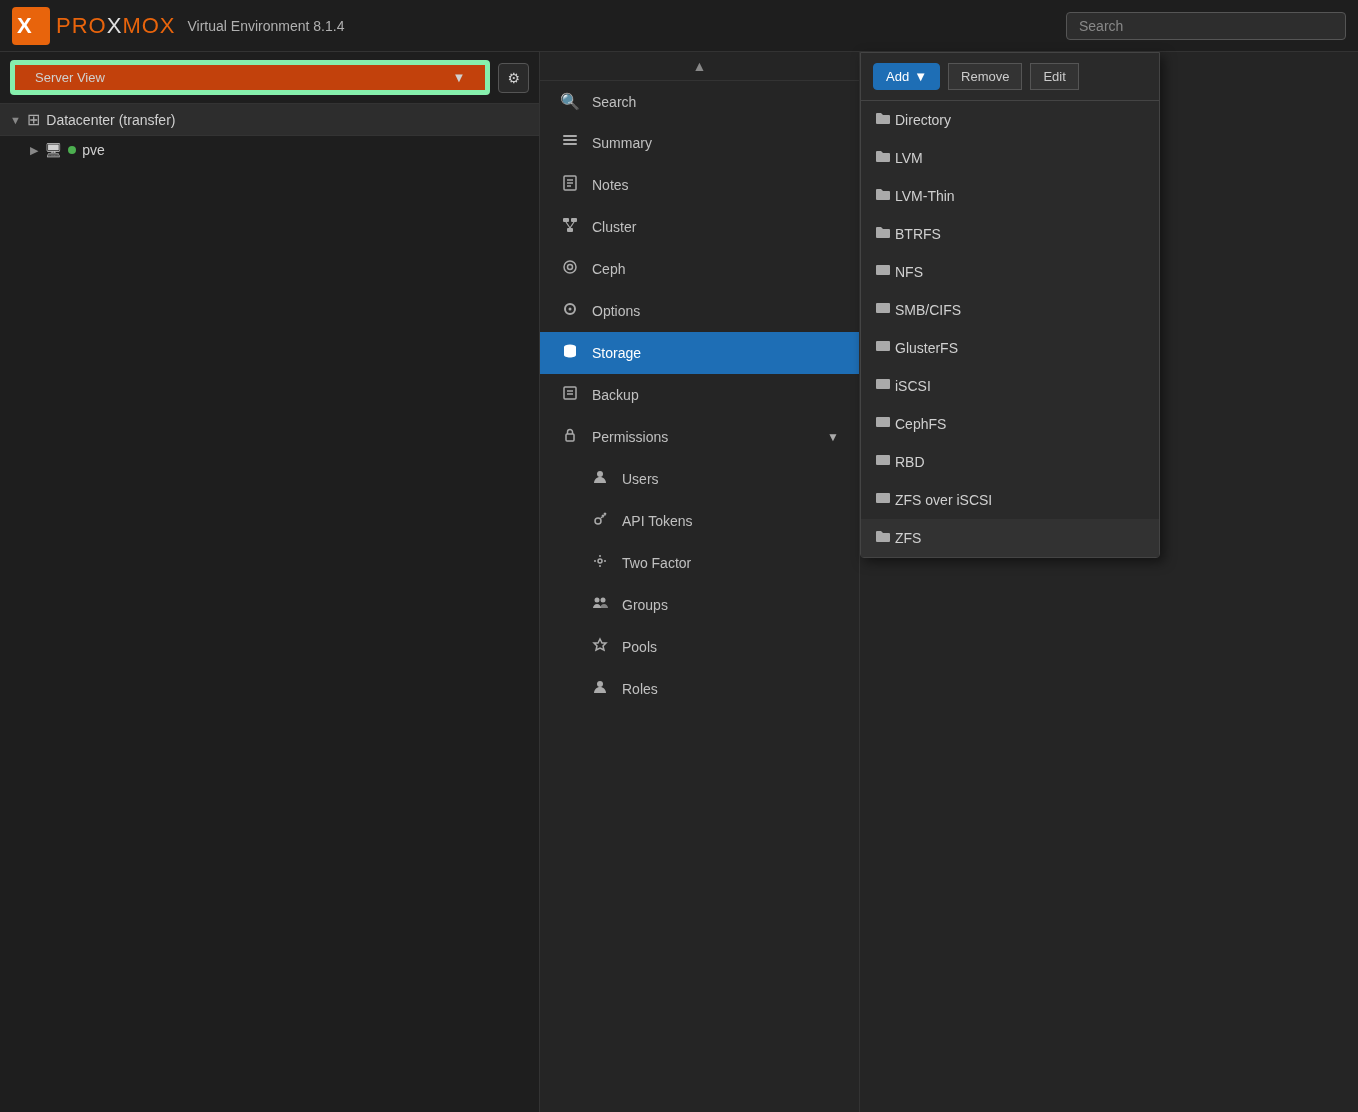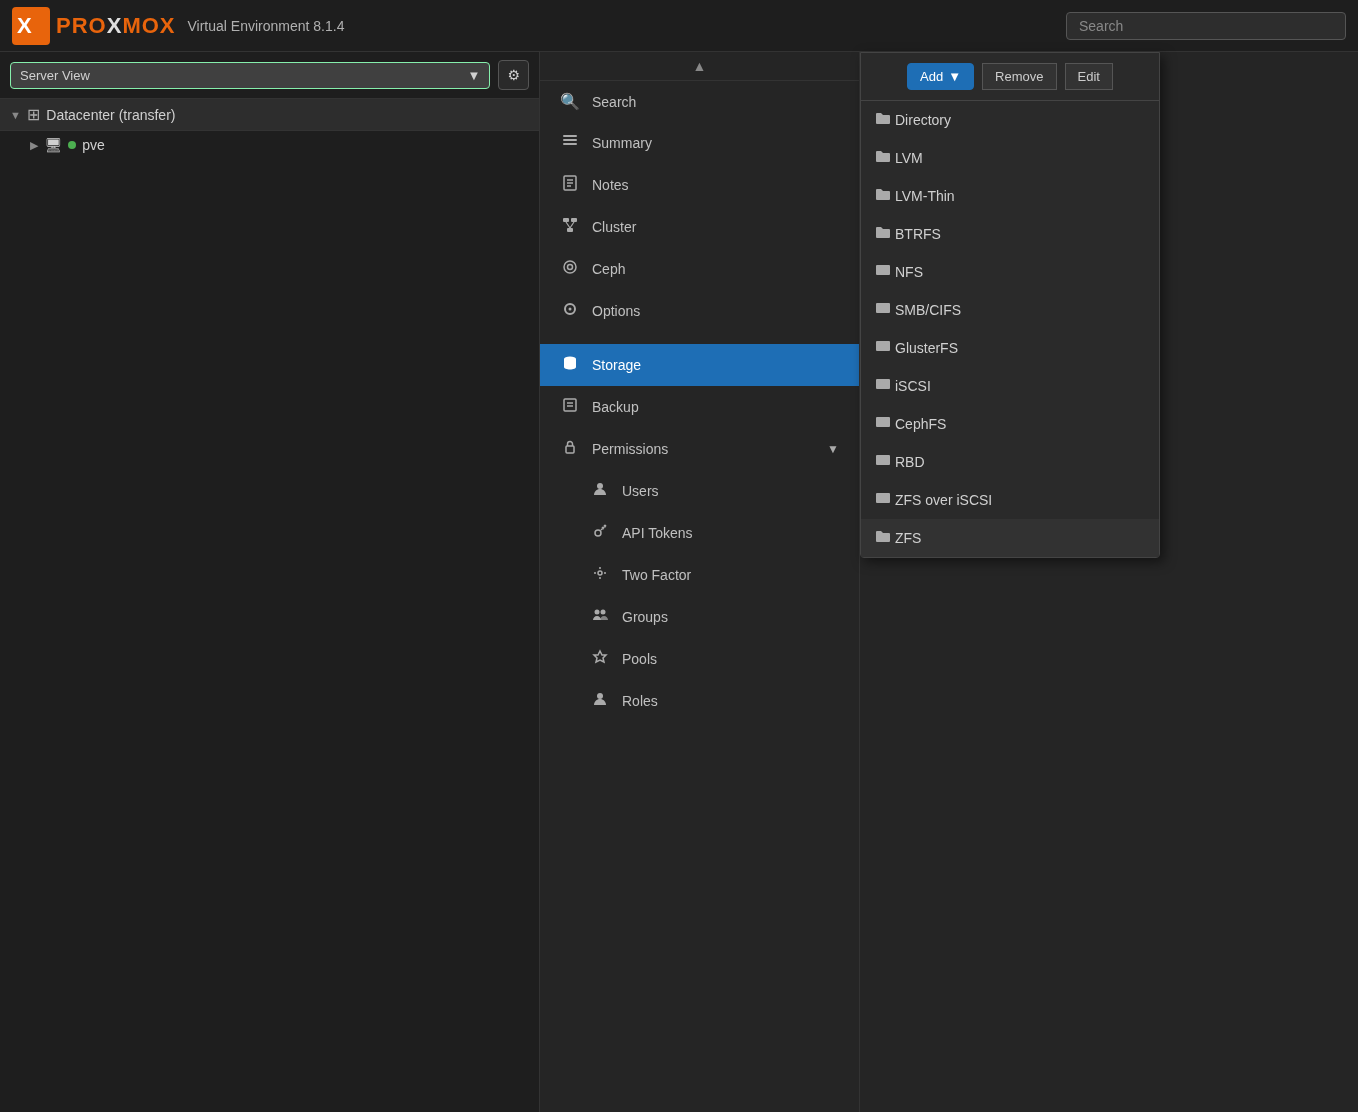--- a/index.html
+++ b/index.html
@@ -27,21 +27,21 @@
       display: flex;
       align-items: center;
       gap: 6px;
     }
     .logo-icon {
       width: 38px;
       height: 38px;
     }
     .logo-text {
       font-size: 22px;
-      font-weight: bold;
+      font-weight: normal;
       color: #e0e0e0;
       letter-spacing: 1px;
     }
     .logo-text span.orange { color: #e8640c; }
     .app-title {
       color: #b0b0b0;
       font-size: 14px;
     }
     .search-bar {
       margin-left: auto;
@@ -74,23 +74,23 @@
       display: flex;
       align-items: center;
       padding: 8px 10px;
       gap: 8px;
       border-bottom: 1px solid #333;
     }
     .server-view-btn {
       display: flex;
       align-items: center;
       justify-content: space-between;
-      padding: 5px 9px;
-      background: #404040;
-      border: 1px solid #86efac;
+      padding: 5px 20px;
+      background: #c2410c;
+      border: 5px solid #86efac;
       border-radius: 4px;
       color: #d0d0d0;
       cursor: pointer;
       font-size: 13px;
       gap: 8px;
       flex: 1;
     }
     .gear-btn {
       background: #2a2a2a;
       border: 1px solid #555;
@@ -163,21 +163,20 @@
       align-items: center;
       padding: 11px 20px;
       gap: 12px;
       cursor: pointer;
       color: #c0c0c0;
       font-size: 14px;
     }
     .menu-item.active {
       background: #1e6eb5;
       color: #fff;
-      margin-top: 12px;
     }
     .menu-item .menu-icon { font-size: 16px; color: #aaa; width: 20px; text-align: center; }
     .menu-item.active .menu-icon { color: #fff; }
     .menu-item-label { flex: 1; }
     .menu-item .expand-arrow { color: #aaa; font-size: 12px; }
     .menu-submenu .menu-item {
       padding-left: 50px;
       justify-content: flex-end;
     }
 
@@ -192,21 +191,20 @@
       width: 300px;
       z-index: 100;
       box-shadow: 4px 4px 12px rgba(0,0,0,0.5);
     }
     .storage-toolbar {
       display: flex;
       padding: 10px 12px;
       gap: 8px;
       border-bottom: 1px solid #444;
       align-items: center;
-      justify-content: center;
     }
     .add-btn {
       background: #1e6eb5;
       color: white;
       border: 1px solid #1e6eb5;
       border-radius: 4px;
       padding: 5px 12px;
       cursor: pointer;
       font-size: 13px;
       display: flex;

